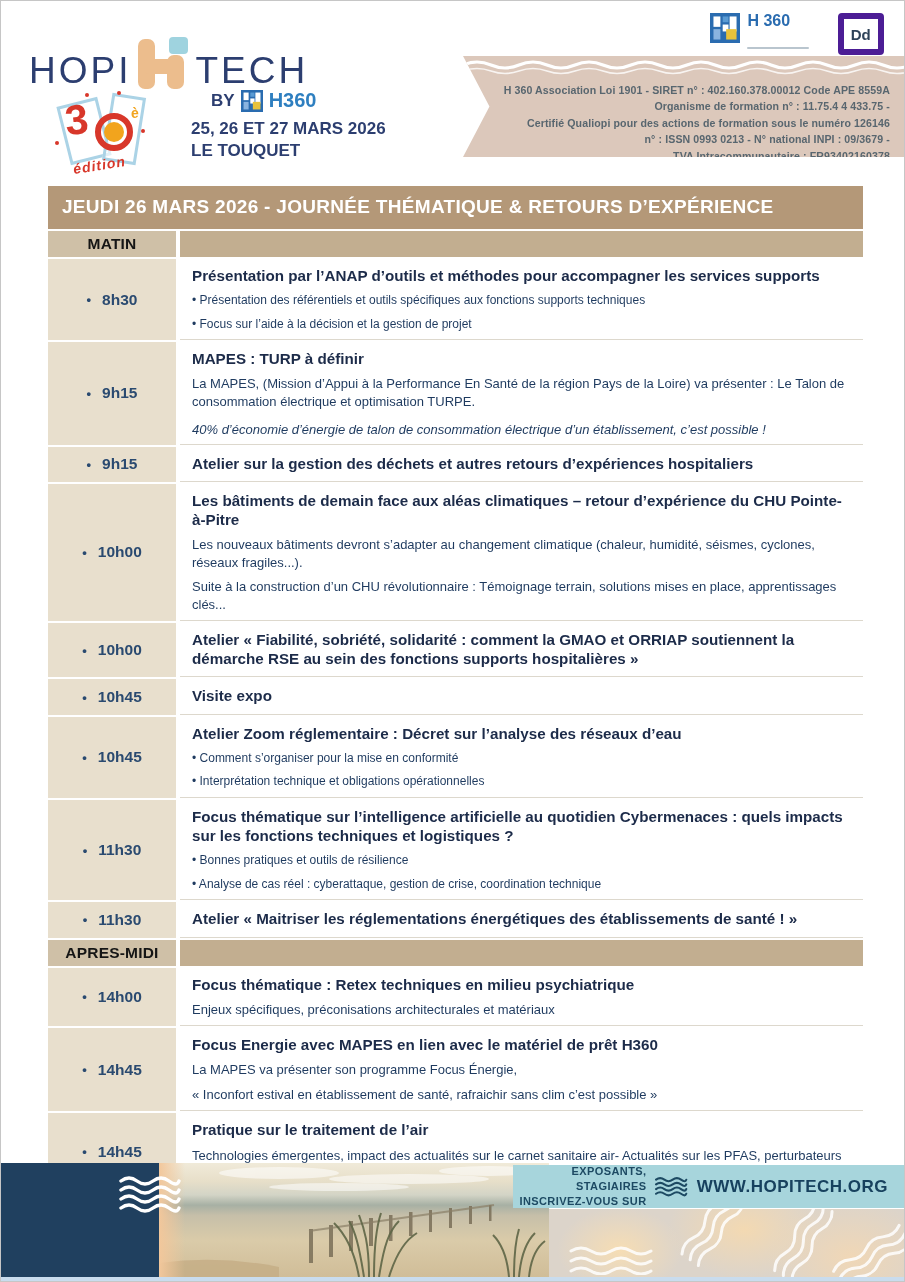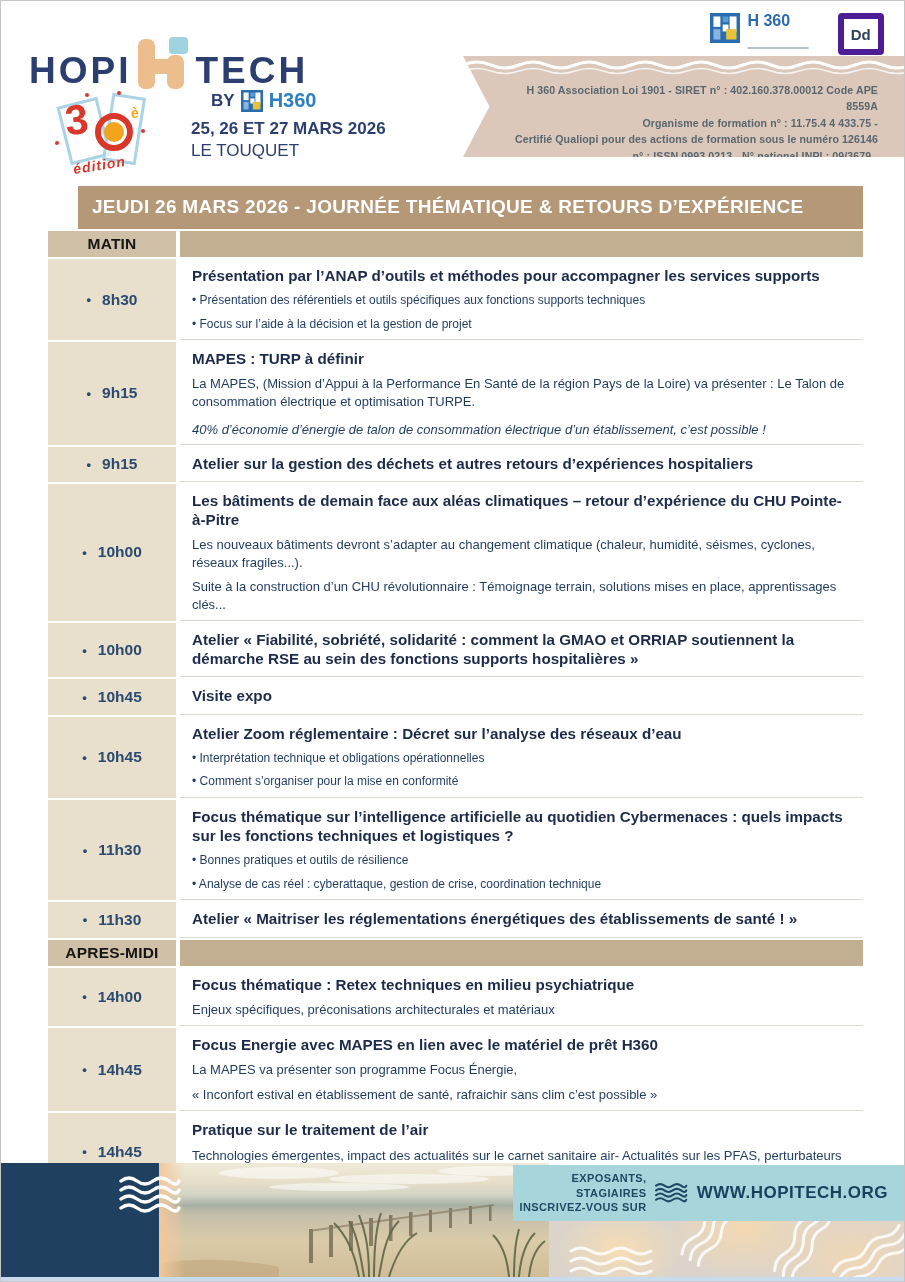--- a/index.html
+++ b/index.html
@@ -3,31 +3,31 @@
 <meta charset="utf-8">
 <style>
   html,body{margin:0;padding:0;background:#fff;}
   .page{position:relative;width:905px;height:1282px;box-sizing:border-box;
     border:1px solid #c6c6c6;background:#fff;overflow:hidden;
     font-family:"Liberation Sans",sans-serif;}
 
   
   .top{position:relative;height:185px;}
   .logo-row{position:absolute;left:28px;top:34px;display:flex;align-items:flex-end;}
-  .logo-word{font-size:37px;font-weight:700;color:#2c3e70;letter-spacing:3px;line-height:1;}
+  .logo-word{font-size:37px;font-weight:400;color:#2c3e70;letter-spacing:3px;line-height:1;}
   .h-icon{position:relative;width:58px;height:56px;margin:0 3px -2px 3px;}
   .h-icon .bar-l{position:absolute;left:4px;top:4px;width:17px;height:50px;background:#ecbd8d;border-radius:7px;}
   .h-icon .bar-r{position:absolute;right:8px;bottom:2px;width:17px;height:34px;background:#ecbd8d;border-radius:7px;}
   .h-icon .bar-m{position:absolute;left:10px;top:24px;width:38px;height:15px;background:#ecbd8d;border-radius:5px;}
   .h-icon .sq{position:absolute;right:4px;top:2px;width:19px;height:17px;background:#9fd3df;border-radius:4px;}
   .by-row{position:absolute;left:210px;top:88px;display:flex;align-items:center;gap:6px;}
   .by-txt{font-size:17px;font-weight:800;color:#2c3e70;}
   .h360-txt{font-size:20px;font-weight:800;color:#2e7fc0;}
   .dates{position:absolute;left:190px;top:118px;font-size:17px;font-weight:700;color:#2c3e70;}
-  .location{position:absolute;left:190px;top:140px;font-size:17px;font-weight:400;color:#2c3e70;}
+  .location{position:absolute;left:190px;top:140px;font-size:17px;font-weight:700;color:#2c3e70;}
 
   
   .badge{position:absolute;left:50px;top:92px;width:98px;height:80px;}
   .badge .br1,.badge .br2{position:absolute;background:rgba(255,255,255,.65);border:3px solid #abd3e6;}
   .badge .br1{left:12px;top:8px;width:36px;height:54px;transform:rotate(-14deg);}
   .badge .br2{left:56px;top:2px;width:28px;height:62px;transform:rotate(9deg);}
   .badge .three{position:absolute;left:14px;top:6px;font-size:42px;font-weight:800;color:#d8372a;transform:rotate(-6deg);line-height:1;}
   .badge .ring{position:absolute;left:44px;top:20px;width:26px;height:26px;border:6px solid #d8372a;border-radius:50%;}
   .badge .ring::after{content:'';position:absolute;inset:3px;border-radius:50%;background:#f2a41d;}
   .badge .sup{position:absolute;left:80px;top:12px;font-size:14px;font-weight:700;color:#f2a41d;}
@@ -41,28 +41,28 @@
   .h360p .lbl{font-size:16px;font-weight:800;color:#2a6cb0;line-height:1;}
   .h360p .tiny{width:62px;height:2px;background:#b9c5ce;border-radius:1px;}
   .datadock{display:flex;flex-direction:column;align-items:center;gap:2px;}
   .dd-box{width:34px;height:30px;border:6px solid #4c1d95;border-radius:4px;background:#fff;
     display:flex;align-items:center;justify-content:center;font-size:15px;font-weight:700;color:#2e4258;}
   .dd-lbl{font-size:13px;color:#9cc0cf;font-weight:600;}
 
   
   .ribbon{position:absolute;left:462px;top:55px;width:441px;height:101px;background:#dcc8bb;
     clip-path:polygon(0% 0%,100% 0%,100% 100%,0% 100%,6% 50%);
-    box-sizing:border-box;padding:26px 26px 0 40px;}
+    box-sizing:border-box;padding:26px 14px 0 40px;}
   .ribbon .waves{position:absolute;left:0;top:3px;width:100%;height:16px;}
   .legal{font-size:10.6px;line-height:1.55;color:#58666f;font-weight:600;text-align:right;letter-spacing:.1px;}
 
   
   .schedule{position:absolute;left:47px;top:185px;width:815px;}
   .sched-title{background:#b49878;color:#fff;font-weight:700;font-size:19px;
-    padding:10px 14px 11px 14px;letter-spacing:.3px;margin-left:30px;}
+    padding:10px 14px 11px 14px;letter-spacing:.3px;}
   .row{display:grid;grid-template-columns:128px 1fr;column-gap:4px;margin-top:2px;}
   .label-cell{background:#cfc0a7;color:#151515;font-weight:700;font-size:15.5px;
     text-align:center;padding:4px 0;letter-spacing:.2px;}
   .fill-cell{background:#c2ae90;}
   .time-cell{background:#e8dfcd;display:flex;align-items:center;justify-content:center;gap:11px;
     color:#2a4a70;font-weight:700;font-size:15.5px;}
   .time-cell .tdot{font-size:13px;color:#2a4a70;}
   .content-cell{background:#fff;padding:6px 10px 7px 12px;border-bottom:1px solid #ddd8cd;}
   .item-title{font-size:15.2px;font-weight:700;color:#1c2b49;line-height:1.26;margin:1px 0;}
   .item-para{font-size:13px;color:#1e3a5f;line-height:1.35;margin-top:7px;}
@@ -77,21 +77,21 @@
     background:linear-gradient(180deg,#f0ead9 0%,#e7dfc9 16%,#d3d4c6 28%,#a7b0a4 37%,#c6bfa9 46%,#dacba9 68%,#d0bd98 100%);}
   .photo .peach-edge{position:absolute;left:0;top:0;bottom:0;width:26px;
     background:linear-gradient(90deg,#f2c79b,rgba(242,199,155,0));}
   .peach{position:absolute;left:548px;right:0;top:46px;bottom:0;
     background:
       radial-gradient(90px 60px at 20% 60%,#f6ddb4 0%,rgba(246,221,180,0) 70%),
       radial-gradient(110px 70px at 55% 30%,#f3d9b2 0%,rgba(243,217,178,0) 70%),
       radial-gradient(120px 80px at 85% 70%,#f0d7b6 0%,rgba(240,215,182,0) 70%),
       #dcd4ca;}
   .peach .wv{position:absolute;opacity:.85;}
-  .cyan{position:absolute;left:512px;right:0;top:2px;height:56px;background:#a7d5dc;
+  .cyan{position:absolute;left:512px;right:0;top:2px;height:43px;background:#a7d5dc;
     display:flex;align-items:center;justify-content:flex-start;gap:9px;padding-right:16px;box-sizing:border-box;}
   .cta{text-align:right;color:#1d4a63;font-weight:700;font-size:11px;line-height:1.35;letter-spacing:.4px;}
   .url{color:#17415e;font-weight:800;font-size:17px;letter-spacing:.5px;}
   .bottom-strip{position:absolute;left:0;right:0;bottom:0;height:4px;background:#c9dcee;}
 </style>
 </head>
 <body>
 
 <div class="page">
 
@@ -244,22 +244,22 @@
             <div class="item-title">Visite expo</div>
           </div>
         </div>
         <div class="row">
           <div class="time-cell">
             <span class="tdot">•</span>
             <span>10h45</span>
           </div>
           <div class="content-cell">
             <div class="item-title">Atelier Zoom réglementaire : Décret sur l’analyse des réseaux d’eau</div>
+            <div class="item-bullet">• Comment s’organiser pour la mise en conformité</div>
             <div class="item-bullet">• Interprétation technique et obligations opérationnelles</div>
-            <div class="item-bullet">• Comment s’organiser pour la mise en conformité</div>
           </div>
         </div>
         <div class="row">
           <div class="time-cell">
             <span class="tdot">•</span>
             <span>11h30</span>
           </div>
           <div class="content-cell">
             <div class="item-title">Focus thématique sur l’intelligence artificielle au quotidien Cybermenaces : quels impacts sur les fonctions techniques et logistiques ?</div>
             <div class="item-bullet">• Bonnes pratiques et outils de résilience</div>

